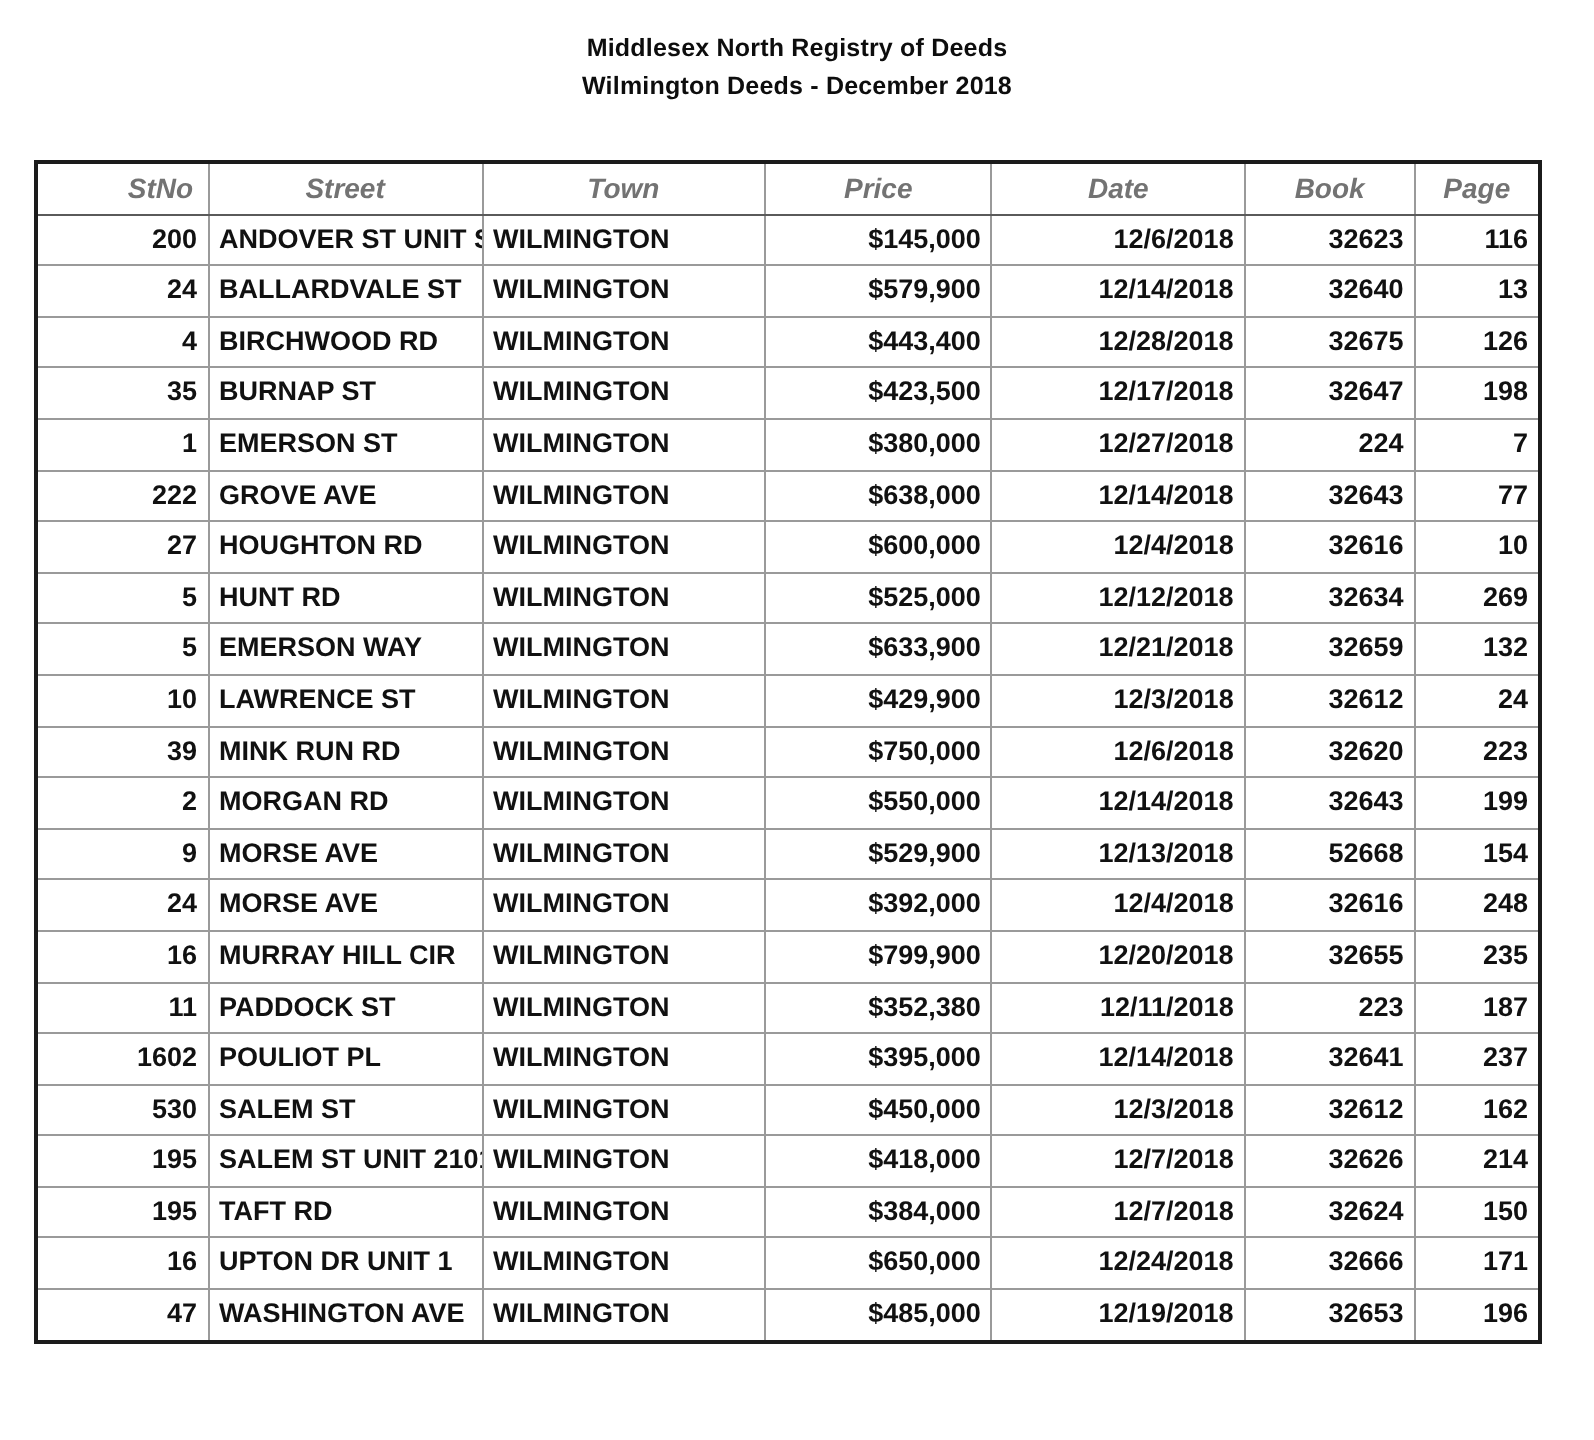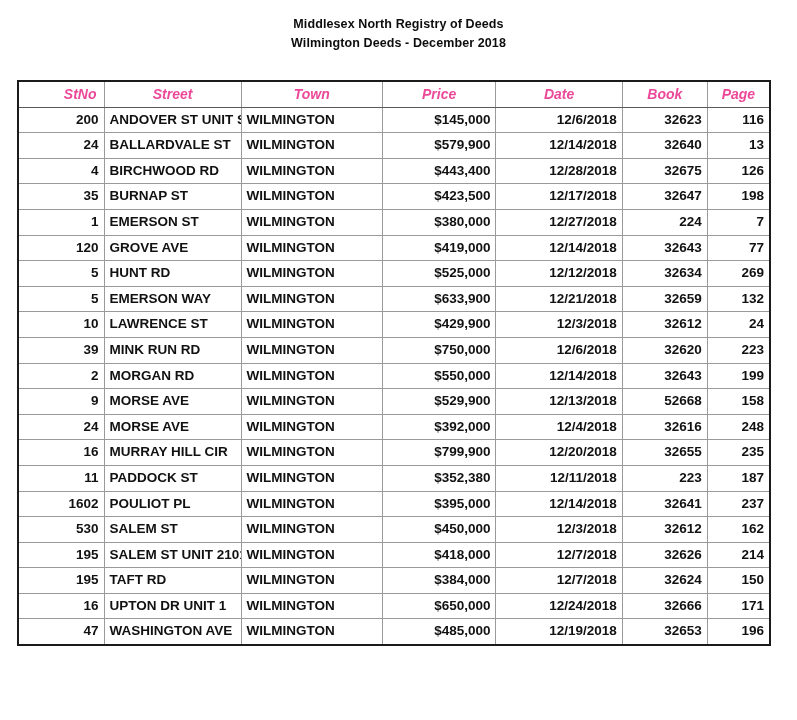--- a/index.html
+++ b/index.html
@@ -70,21 +70,21 @@
   }
   table.deeds tr:last-child td {
     border-bottom: none;
   }
   table.deeds thead th {
     font-weight: bold;
     font-style: italic;
     text-align: center;
     font-size: 14px;
     border-bottom: 1px solid #5a5a5a;
-    color: #ec4899;
+    color: #737373;
   }
   table.deeds thead th.th-stno {
     text-align: right;
     padding-right: 7px;
   }
   td.align-right {
     text-align: right;
     padding-right: 7px;
     font-weight: bold;
   }
@@ -166,27 +166,36 @@
           <tr>
             <td class="align-right">1</td>
             <td class="align-left">EMERSON ST</td>
             <td class="align-left">WILMINGTON</td>
             <td class="align-right">$380,000</td>
             <td class="align-right">12/27/2018</td>
             <td class="align-right">224</td>
             <td class="align-right">7</td>
           </tr>
           <tr>
-            <td class="align-right">120</td>
+            <td class="align-right">222</td>
             <td class="align-left">GROVE AVE</td>
             <td class="align-left">WILMINGTON</td>
-            <td class="align-right">$419,000</td>
+            <td class="align-right">$638,000</td>
             <td class="align-right">12/14/2018</td>
             <td class="align-right">32643</td>
             <td class="align-right">77</td>
+          </tr>
+          <tr>
+            <td class="align-right">27</td>
+            <td class="align-left">HOUGHTON RD</td>
+            <td class="align-left">WILMINGTON</td>
+            <td class="align-right">$600,000</td>
+            <td class="align-right">12/4/2018</td>
+            <td class="align-right">32616</td>
+            <td class="align-right">10</td>
           </tr>
           <tr>
             <td class="align-right">5</td>
             <td class="align-left">HUNT RD</td>
             <td class="align-left">WILMINGTON</td>
             <td class="align-right">$525,000</td>
             <td class="align-right">12/12/2018</td>
             <td class="align-right">32634</td>
             <td class="align-right">269</td>
           </tr>
@@ -226,21 +235,21 @@
             <td class="align-right">32643</td>
             <td class="align-right">199</td>
           </tr>
           <tr>
             <td class="align-right">9</td>
             <td class="align-left">MORSE AVE</td>
             <td class="align-left">WILMINGTON</td>
             <td class="align-right">$529,900</td>
             <td class="align-right">12/13/2018</td>
             <td class="align-right">52668</td>
-            <td class="align-right">158</td>
+            <td class="align-right">154</td>
           </tr>
           <tr>
             <td class="align-right">24</td>
             <td class="align-left">MORSE AVE</td>
             <td class="align-left">WILMINGTON</td>
             <td class="align-right">$392,000</td>
             <td class="align-right">12/4/2018</td>
             <td class="align-right">32616</td>
             <td class="align-right">248</td>
           </tr>

